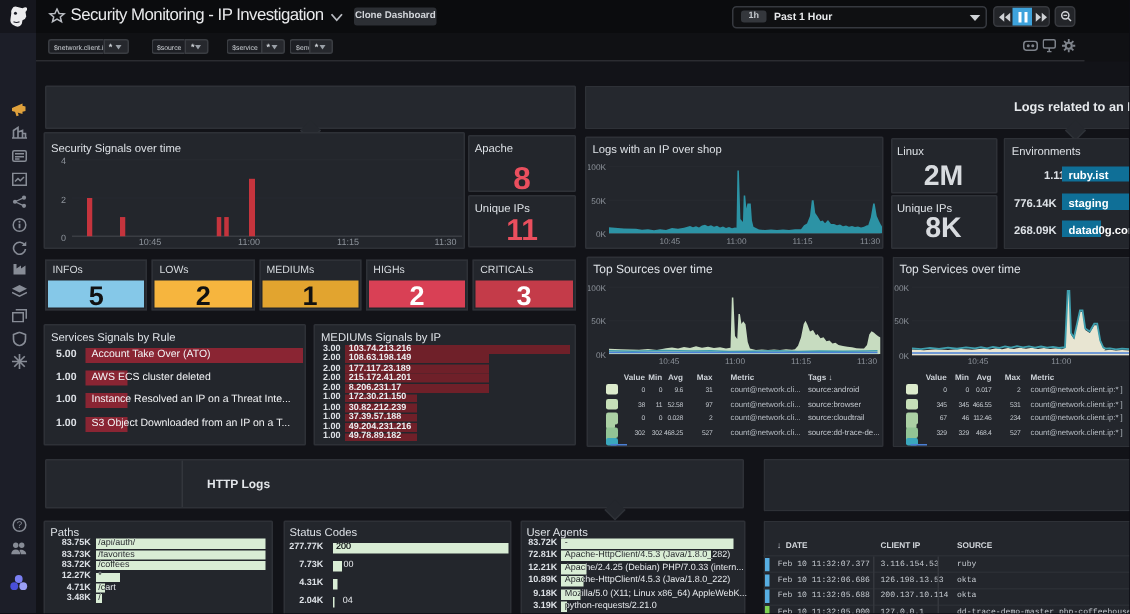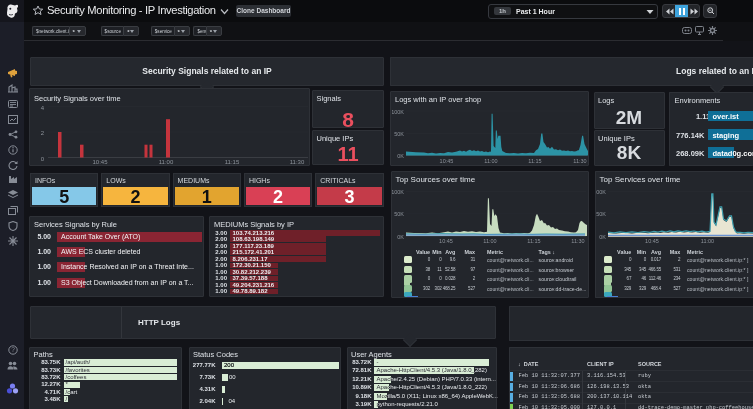--- a/index.html
+++ b/index.html
@@ -167,21 +167,20 @@
       </svg>
     <svg class="abs" style="left:6px;top:382px;" width="13" height="13" viewBox="0 0 13 13">
         <circle cx="6.5" cy="4" r="2.6" fill="#7a7ff2"></circle>
         <circle cx="3.5" cy="8.8" r="2.6" fill="#4a4fd8"></circle>
         <circle cx="9.5" cy="8.8" r="2.6" fill="#9ba0f5"></circle>
       </svg>
   </div>
 
   <div class="panel" style="left:30px;top:57px;width:354px;height:29px;background:#25282e;"></div>
   <div class="notch" style="left:202px;top:82px;"></div>
-  <div class="abs" style="left:30px;top:57px;width:354px;height:29px;line-height:29px;text-align:center;font-size:8.5px;font-weight:bold;color:#e6e9ec;">Security Signals related to an IP</div>
 
   <div class="panel" style="left:390px;top:57px;width:364px;height:29px;background:#25282e;border-right:none;"></div>
   <div class="abs" style="left:676px;top:57px;width:77px;height:29px;line-height:29px;font-size:8.5px;font-weight:bold;color:#e6e9ec;overflow:hidden;white-space:nowrap;">Logs related to an IP</div>
   <div class="notch" style="left:712px;top:82px;"></div>
 
   <div class="panel" style="left:29px;top:88px;width:281px;height:78px;"></div>
   <div class="ptitle" style="left:34px;top:94px;">Security Signals over time</div>
   <svg class="abs" style="left:33px;top:103px;" width="275" height="61" viewBox="0 0 275 61">
     <line x1="15" y1="3.5" x2="275" y2="3.5" stroke="#26292f" stroke-width="1"></line>
     <line x1="15" y1="29" x2="275" y2="29" stroke="#26292f" stroke-width="1"></line>
@@ -194,21 +193,21 @@
     <rect x="111.5" y="41.7" width="3" height="12.8" fill="#c5343d"></rect>
     <rect x="116.5" y="41.7" width="3" height="12.8" fill="#c5343d"></rect>
     <rect x="133" y="16.2" width="4" height="38.3" fill="#c5343d"></rect>
     <text x="67" y="60.5" font-size="6" fill="#8d939b" text-anchor="middle">10:45</text>
     <text x="133" y="60.5" font-size="6" fill="#8d939b" text-anchor="middle">11:00</text>
     <text x="199" y="60.5" font-size="6" fill="#8d939b" text-anchor="middle">11:15</text>
     <text x="264" y="60.5" font-size="6" fill="#8d939b" text-anchor="middle">11:30</text>
   </svg>
 
   <div class="panel" style="left:312px;top:90px;width:72px;height:38.3px;"></div>
-  <div class="ptitle" style="left:316.5px;top:93.5px;">Signals</div>
+  <div class="ptitle" style="left:316.5px;top:93.5px;">Apache</div>
   <div class="num-red" style="left:312px;top:107.5px;width:72px;font-size:21px;">8</div>
   <div class="panel" style="left:312px;top:130.3px;width:72px;height:35.2px;"></div>
   <div class="ptitle" style="left:316.5px;top:133.5px;">Unique IPs</div>
   <div class="num-red" style="left:312px;top:142.5px;width:72px;font-size:20px;">11</div>
 
   <div class="sev" style="left:30px;top:173px;width:68.3px;height:34px;">
       <div class="sevt">INFOs</div>
       <div class="sevbox" style="background:#85c8e8;color:#111;">5</div>
     </div>
   <div class="sev" style="left:101.3px;top:173px;width:68.3px;height:34px;">
@@ -258,32 +257,32 @@
     <text x="12" y="30" font-size="5.5" fill="#8d939b" text-anchor="end">50K</text>
     <text x="12" y="52" font-size="5.5" fill="#8d939b" text-anchor="end">0K</text>
     <path fill="#2c93a5" d="M14 49.5 L14 45.5 L24 46.3 L32.0 46.5 L36.0 47.2 L40.0 46.8 L44.0 47.5 L48.0 46.9 L52.0 47.3 L56.0 46 L60.0 46.5 L64.0 45.8 L68.0 44.6 L70.0 45.5 L72.0 44.8 L74.0 45.7 L76.0 44.4 L78.0 43.8 L80.0 44.9 L82.0 44.2 L84.0 45.2 L86.0 44.5 L88.0 45.6 L90.0 45 L92.0 46 L94.0 45.4 L96.0 46.2 L98.0 45.6 L99.0 45.8 L99.6 7.7 L100.6 7.7 L101.6 40 L103.3 42 L103.8 24.4 L104.8 24.4 L105.6 33 L106.3 29.7 L108.5 29.7 L109.3 41 L110.3 45.1 L114.0 47 L118.0 47.3 L122.0 47 L126.0 47.4 L130.0 47 L134.0 47.3 L138.0 46.8 L142.0 46.9 L144.0 44.2 L146.0 43 L148.0 38 L149.2 27.5 L150.4 27.5 L151.5 36 L153.0 38.1 L155.0 41.5 L156.5 41 L158.0 42.8 L160.0 40.7 L162.0 43.4 L164.0 43.3 L166.0 44.2 L168.0 43.6 L170.0 44.8 L172.0 44.4 L174.0 45.1 L176.0 44.6 L178.0 45.3 L180.0 45 L182.0 45.6 L184.0 45.2 L186.0 44.2 L186.8 44.2 L188.5 39 L190.1 29.7 L191.1 29.7 L192.5 38 L194.0 41.3 L195.0 43.3 L196.0 45 L196.0 49.5 Z"></path>
     <text x="54.5" y="56.5" font-size="5.5" fill="#8d939b" text-anchor="middle">10:45</text>
     <text x="99" y="56.5" font-size="5.5" fill="#8d939b" text-anchor="middle">11:00</text>
     <text x="143" y="56.5" font-size="5.5" fill="#8d939b" text-anchor="middle">11:15</text>
     <text x="188" y="56.5" font-size="5.5" fill="#8d939b" text-anchor="middle">11:30</text>
   </svg>
 
   <div class="panel" style="left:593.5px;top:91.7px;width:71px;height:37px;"></div>
-  <div class="ptitle" style="left:598px;top:95.5px;">Logs</div>
+  <div class="ptitle" style="left:598px;top:95.5px;">Linux</div>
   <div class="num-grey" style="left:593.5px;top:107px;width:71px;font-size:19px;">2M</div>
   <div class="panel" style="left:593.5px;top:130px;width:71px;height:36px;"></div>
   <div class="ptitle" style="left:598px;top:133.5px;">Unique IPs</div>
   <div class="num-grey" style="left:593.5px;top:142px;width:71px;font-size:19px;">8K</div>
 
   <div class="panel" style="left:669.4px;top:91.7px;width:84px;height:74px;border-right:none;"></div>
   <div class="ptitle" style="left:674.5px;top:95.5px;">Environments</div>
   <div class="abs" style="left:669.4px;top:91.7px;width:83.6px;height:73.8px;overflow:hidden;font-size:7.5px;">
     <div class="tval" style="left:12px;top:20.5px;width:35px;font-size:7.5px;">1.11M</div>
     <div class="tbar" style="left:39px;top:18.9px;width:45px;height:10.8px;background:#0f6f97;"></div>
-    <div class="abs" style="left:43px;top:20.5px;color:#fff;font-weight:bold;white-space:nowrap;">over.ist</div>
+    <div class="abs" style="left:43px;top:20.5px;color:#fff;font-weight:bold;white-space:nowrap;">ruby.ist</div>
     <div class="tval" style="left:0;top:39px;width:35px;font-size:7.5px;">776.14K</div>
     <div class="tbar" style="left:39px;top:37.4px;width:45px;height:10.8px;background:#0f6f97;"></div>
     <div class="abs" style="left:43px;top:39px;color:#fff;font-weight:bold;white-space:nowrap;">staging</div>
     <div class="tval" style="left:0;top:57.4px;width:35px;font-size:7.5px;">268.09K</div>
     <div class="tbar" style="left:39px;top:55.8px;width:25.5px;height:10.8px;background:#0f6f97;"></div>
     <div class="abs" style="left:43px;top:57.4px;color:#fff;font-weight:bold;white-space:nowrap;">datad0g.com</div>
   </div>
 
   <div class="panel" style="left:390.5px;top:170.6px;width:198px;height:127px;"></div>
   <div class="ptitle" style="left:395.5px;top:175px;font-size:8px;">Top Sources over time</div>

